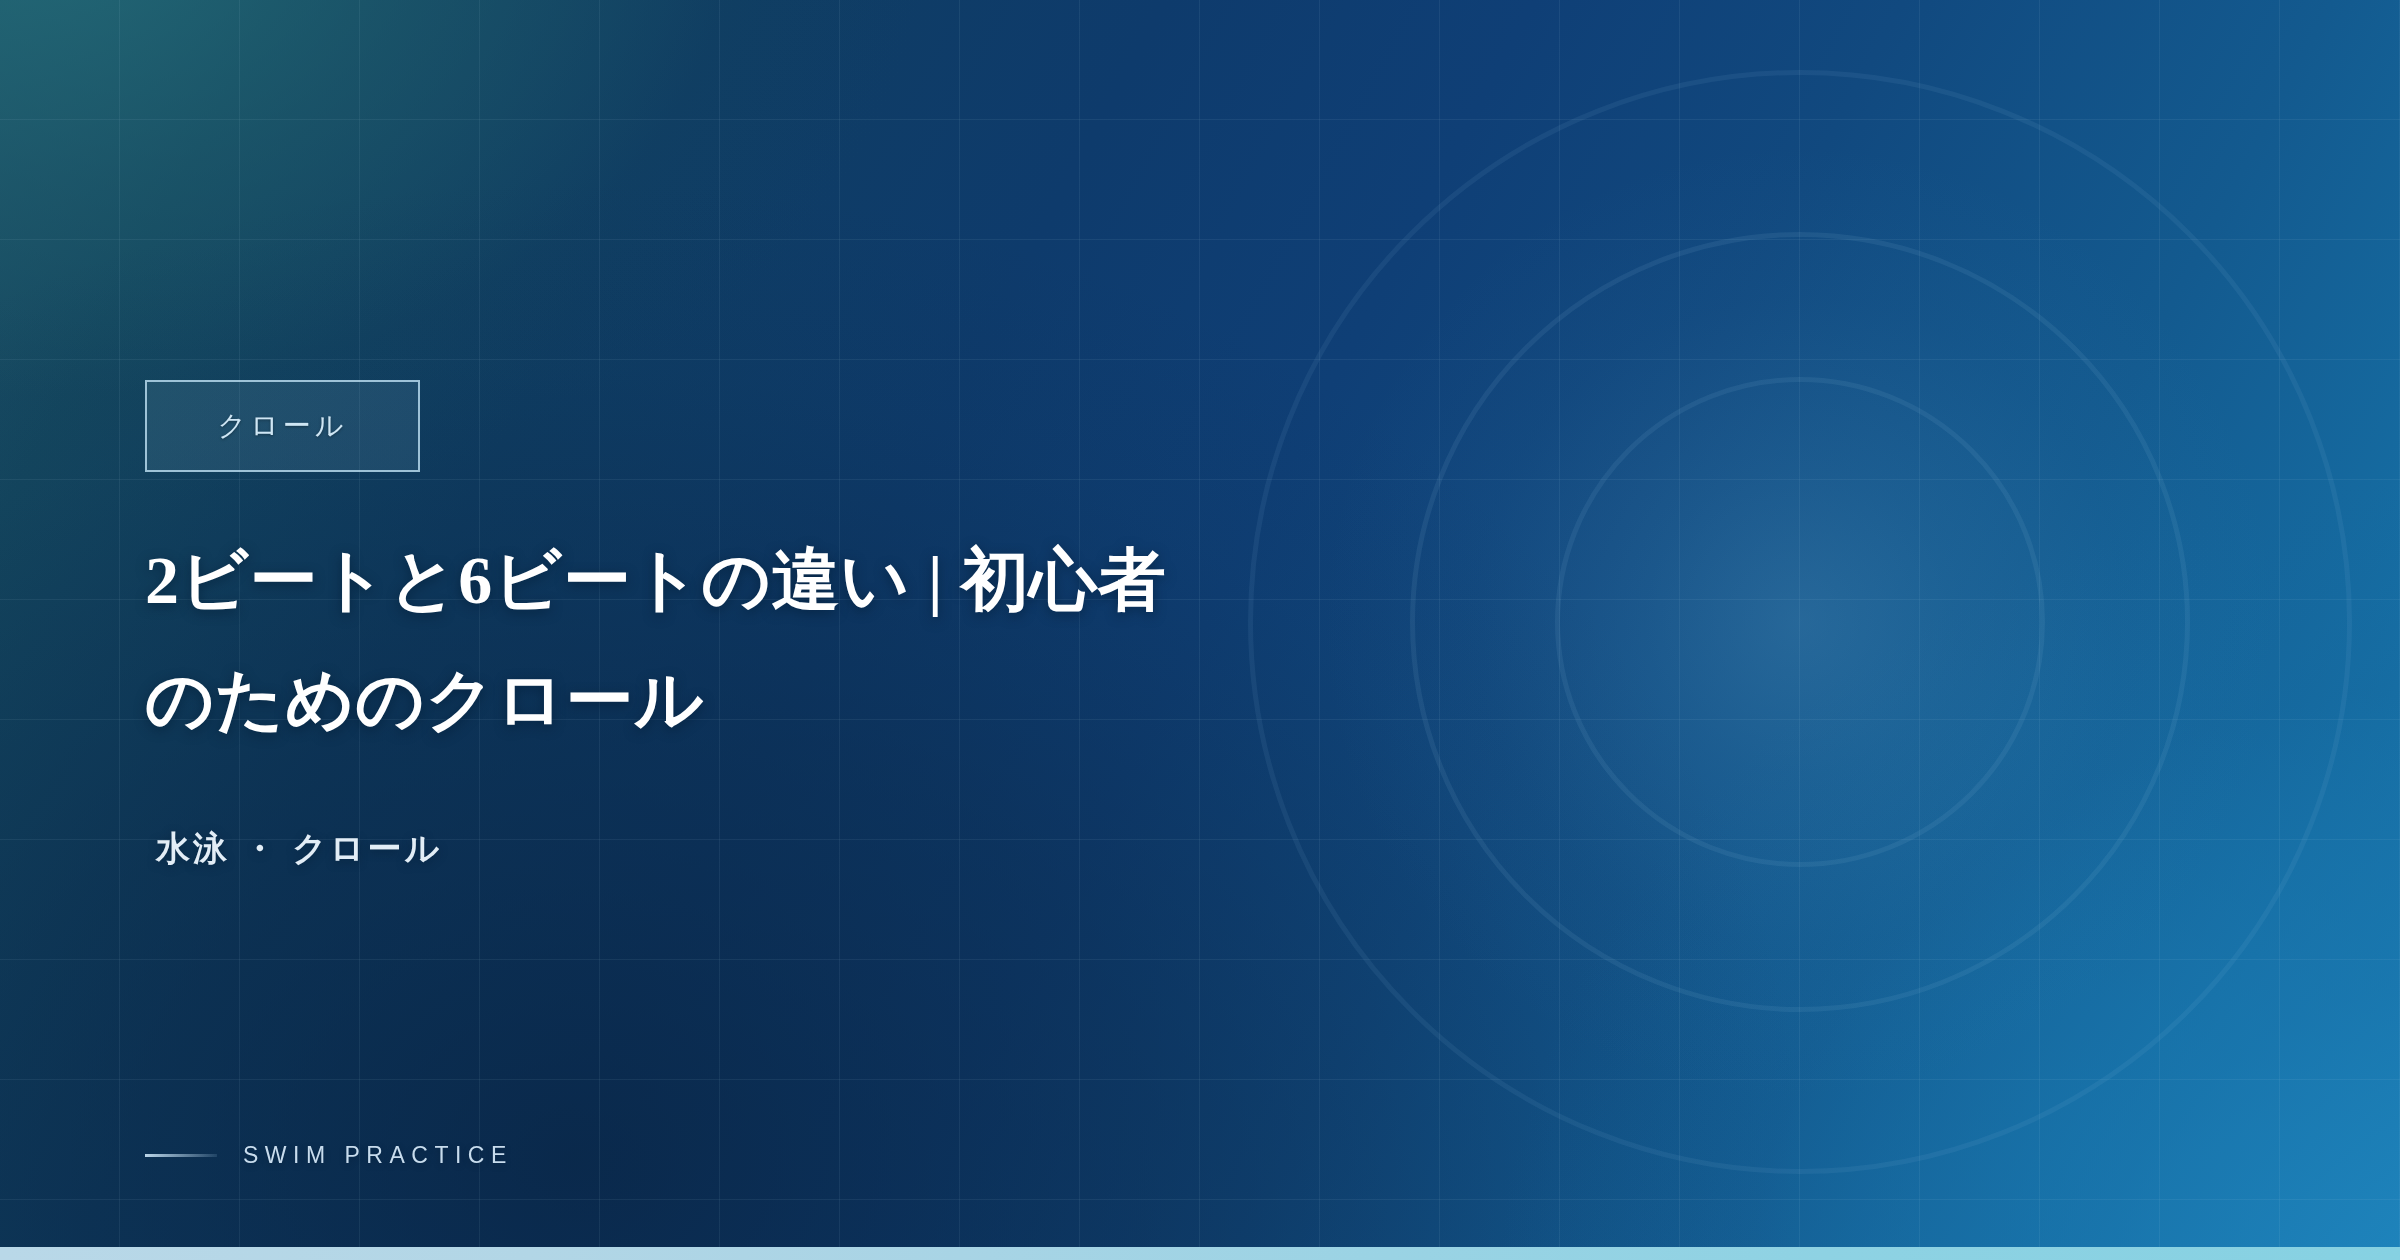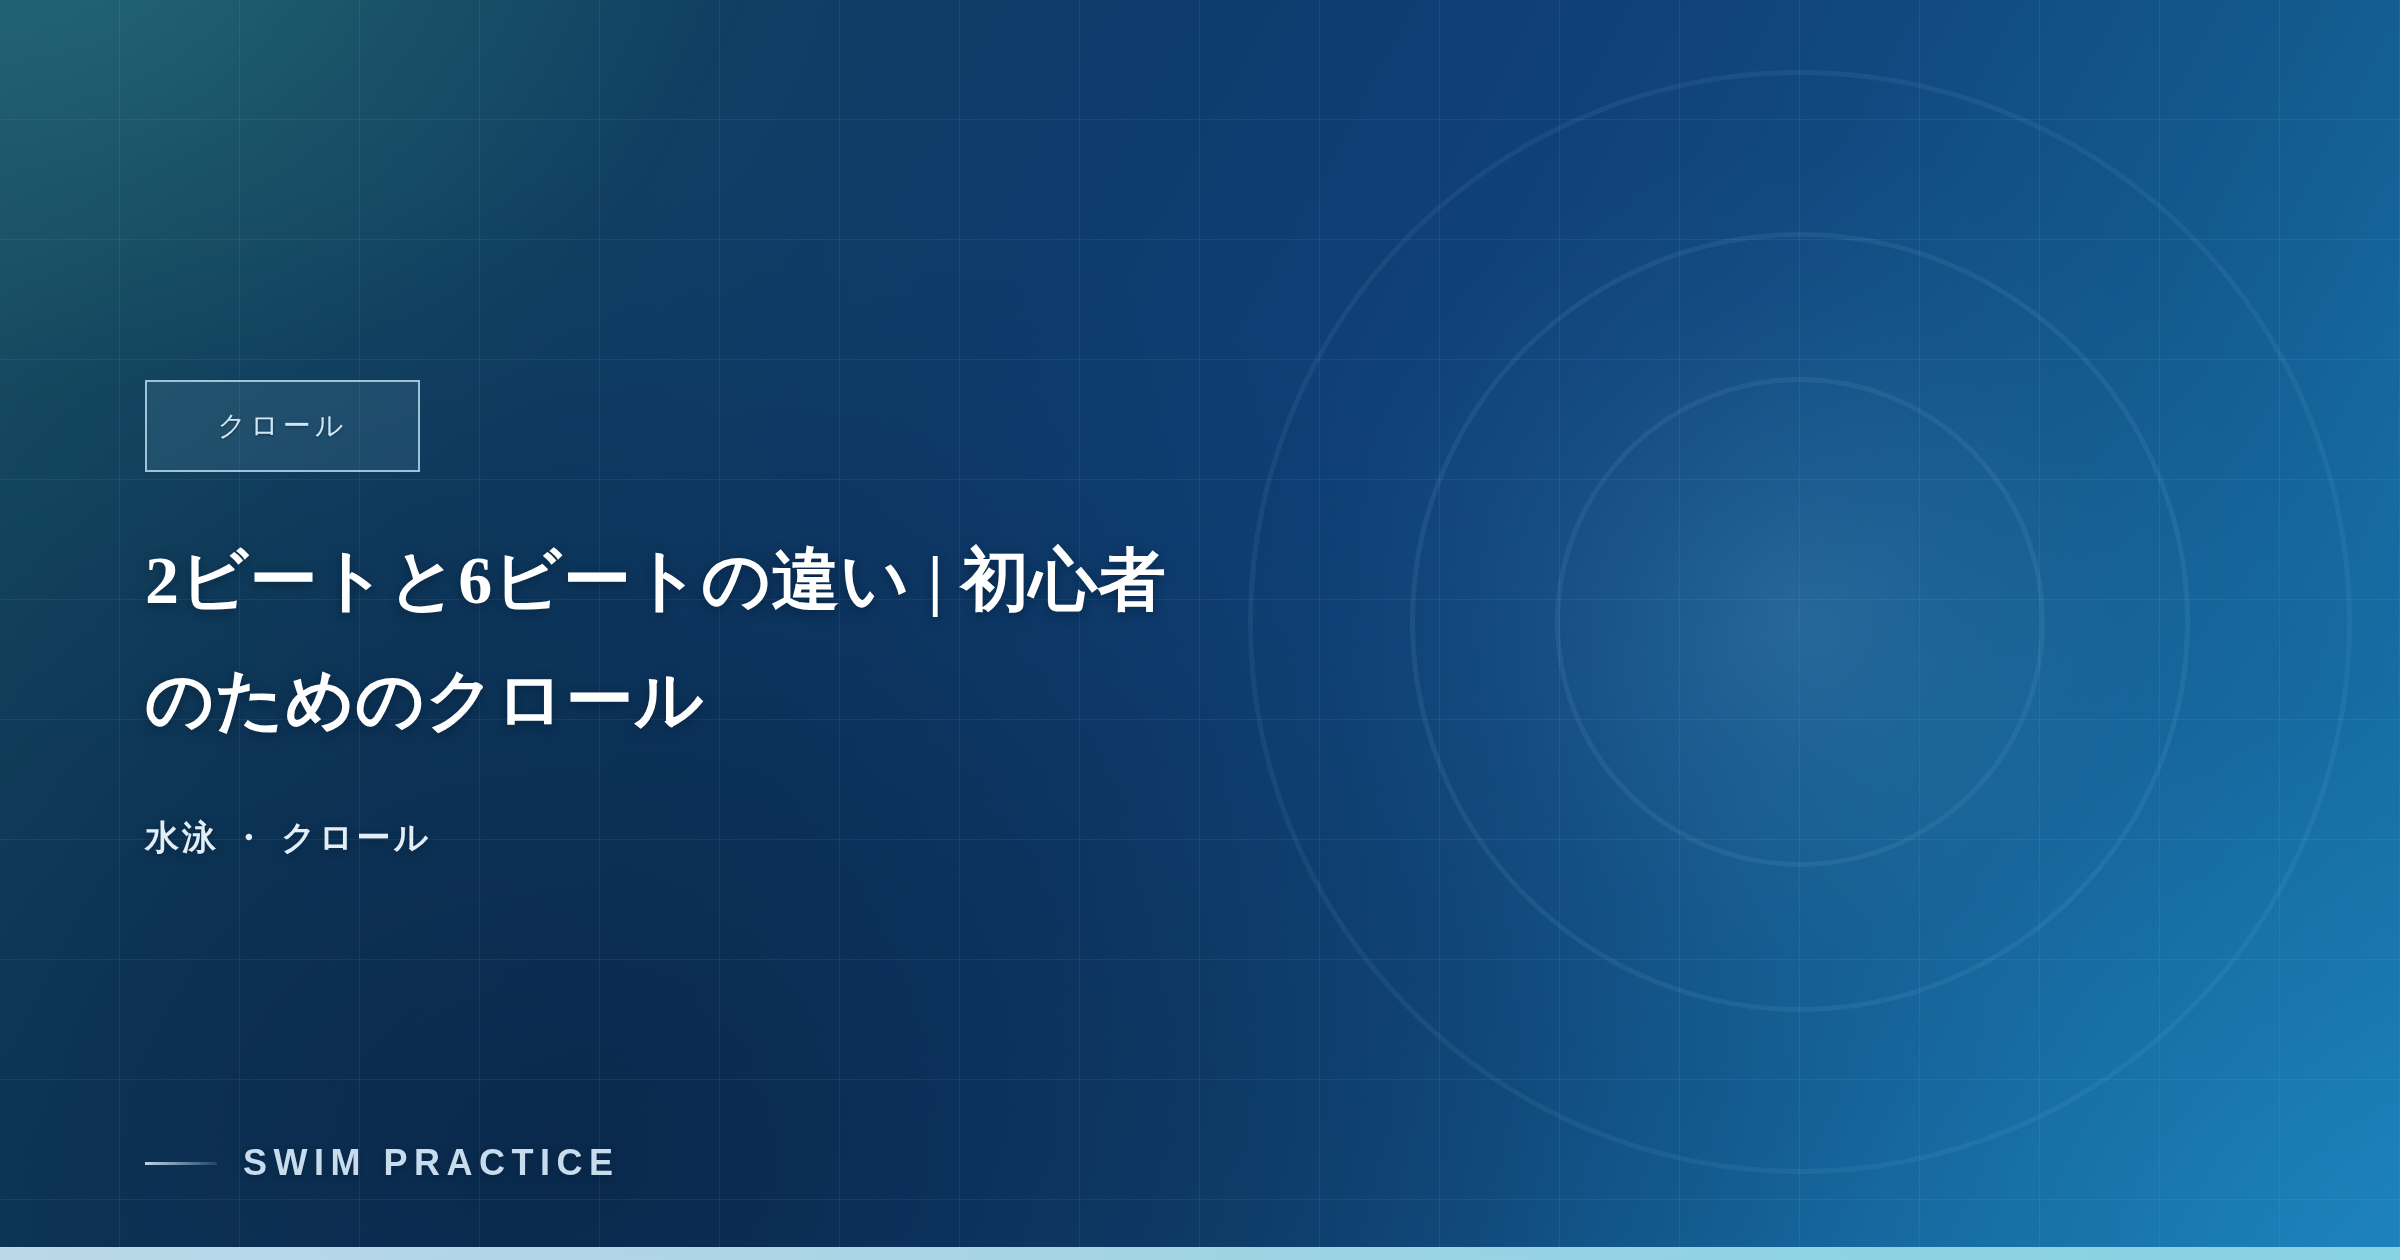--- a/index.html
+++ b/index.html
@@ -164,21 +164,21 @@
     color: #ffffff;
     letter-spacing: 0.5px;
     text-shadow: 0 3px 12px rgba(4,26,48,0.55);
     white-space: pre-line;
   }
 
   .subtitle {
     position: absolute;
     left: 0;
     top: 815px;
-    margin: 0;
+    margin: 11px;
     font-size: 34px;
     font-weight: 700;
     letter-spacing: 3px;
     color: #e2edf6;
     text-shadow: 0 2px 8px rgba(4,26,48,0.50);
   }
 
   .footer {
     position: absolute;
     left: 0;
@@ -186,22 +186,22 @@
     display: flex;
     align-items: center;
     gap: 26px;
   }
   .footer-rule {
     width: 72px;
     height: 3px;
     background: linear-gradient(to right, rgba(196,222,240,0.95), rgba(150,190,220,0.15));
   }
   .footer-label {
-    font-size: 36px;
-    font-weight: 700;
+    font-size: 23px;
+    font-weight: 400;
     letter-spacing: 6.5px;
     color: #c8dced;
     text-shadow: 0 2px 6px rgba(4,26,48,0.45);
   }
 
   
   .accent-bar {
     position: absolute;
     left: 0;
     right: 0;

